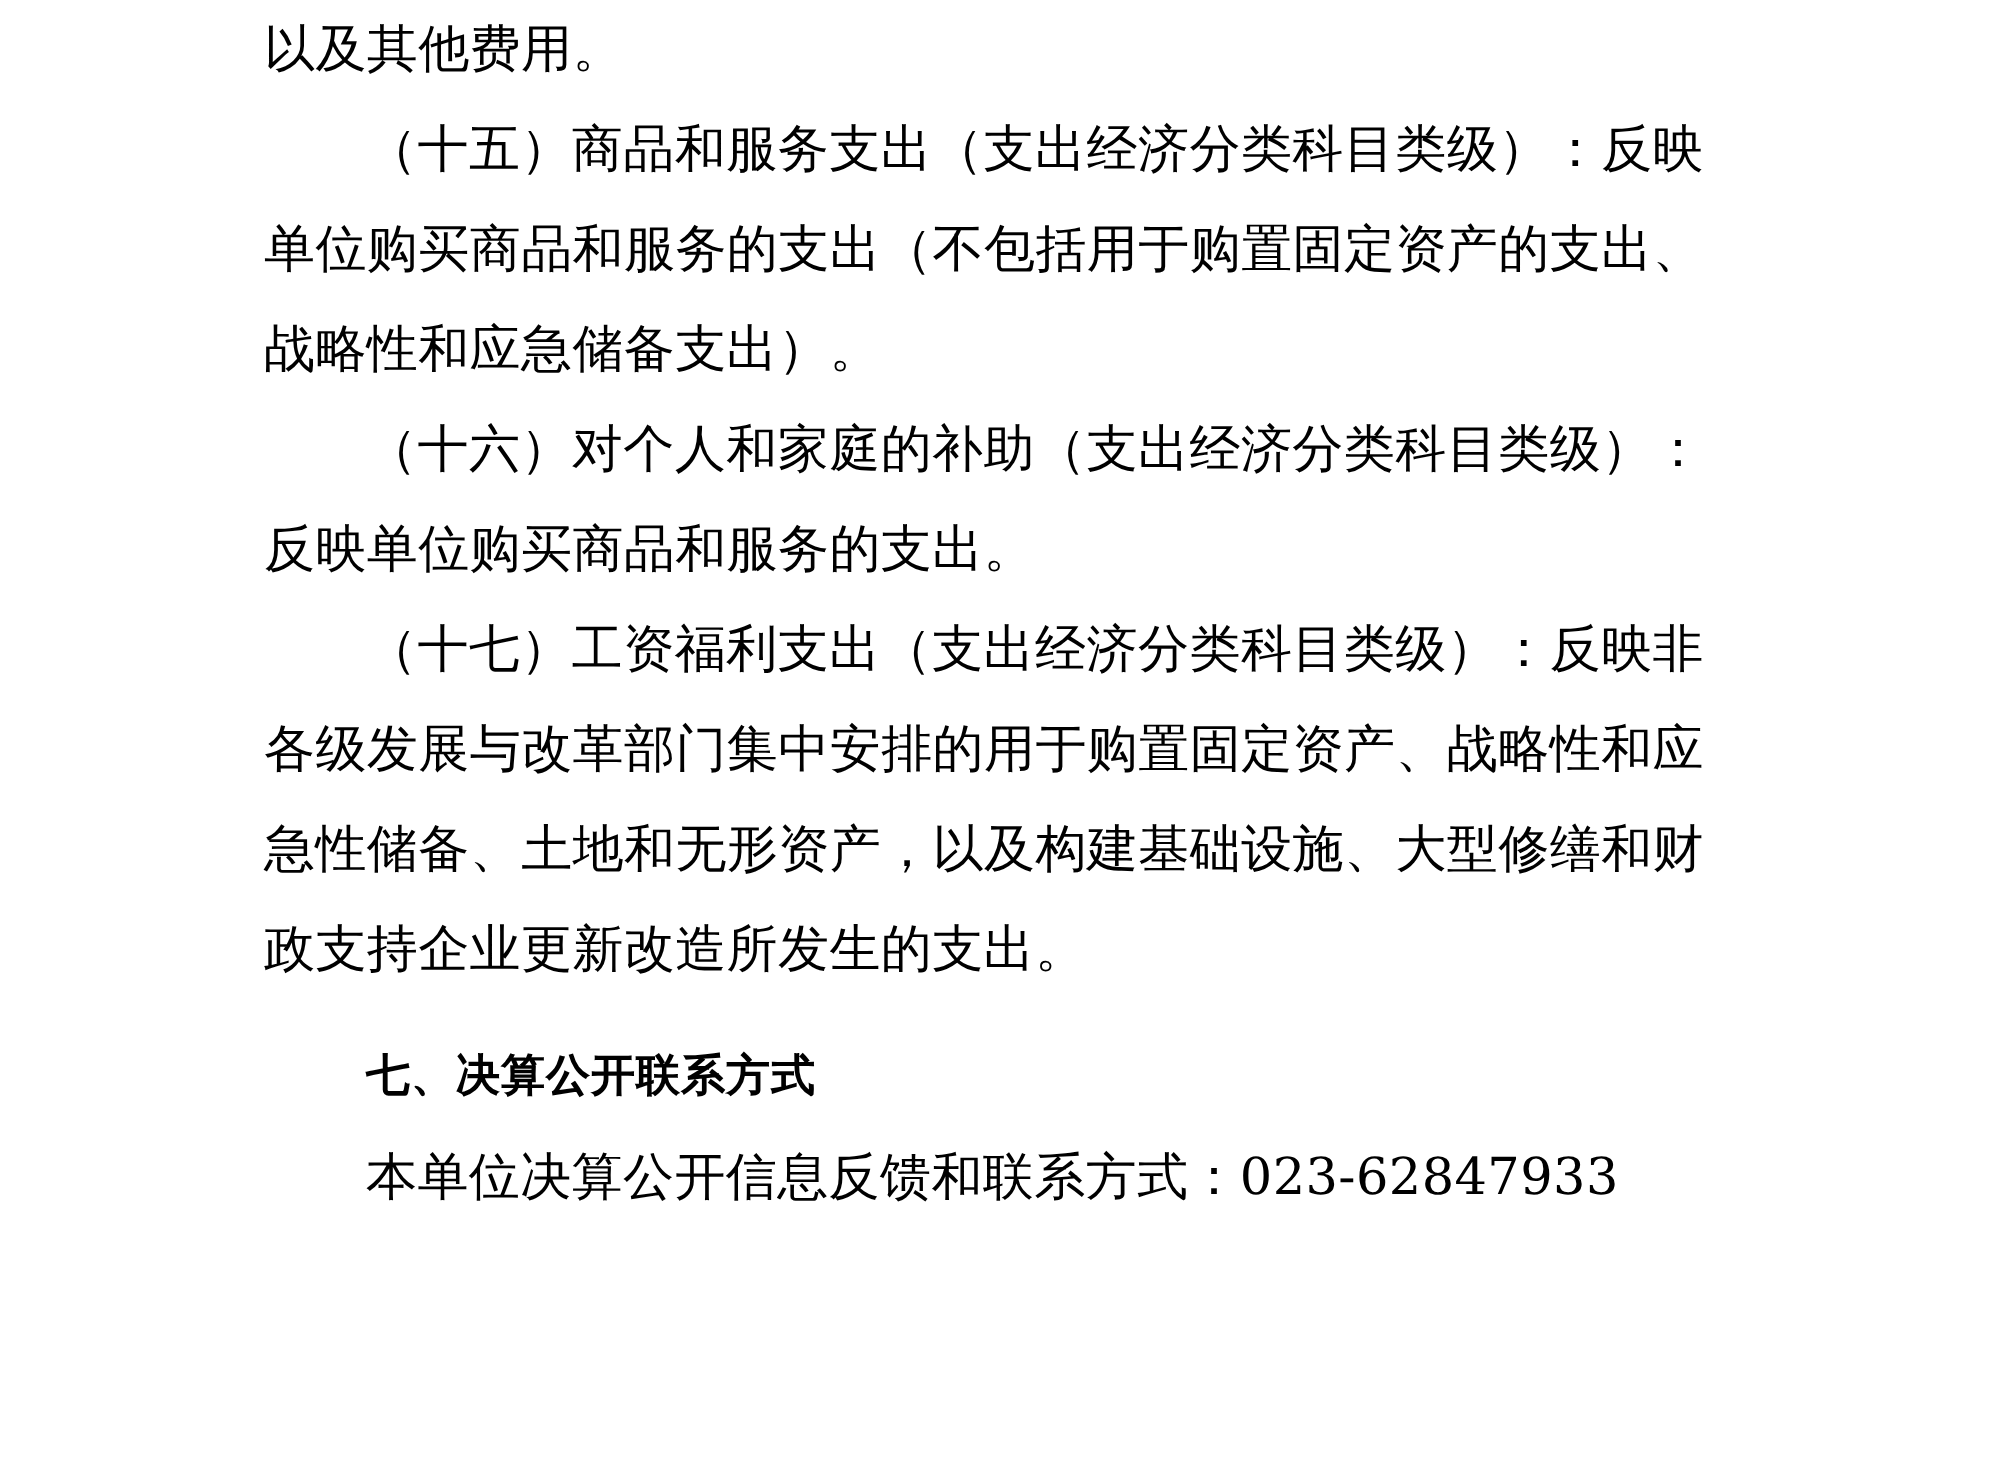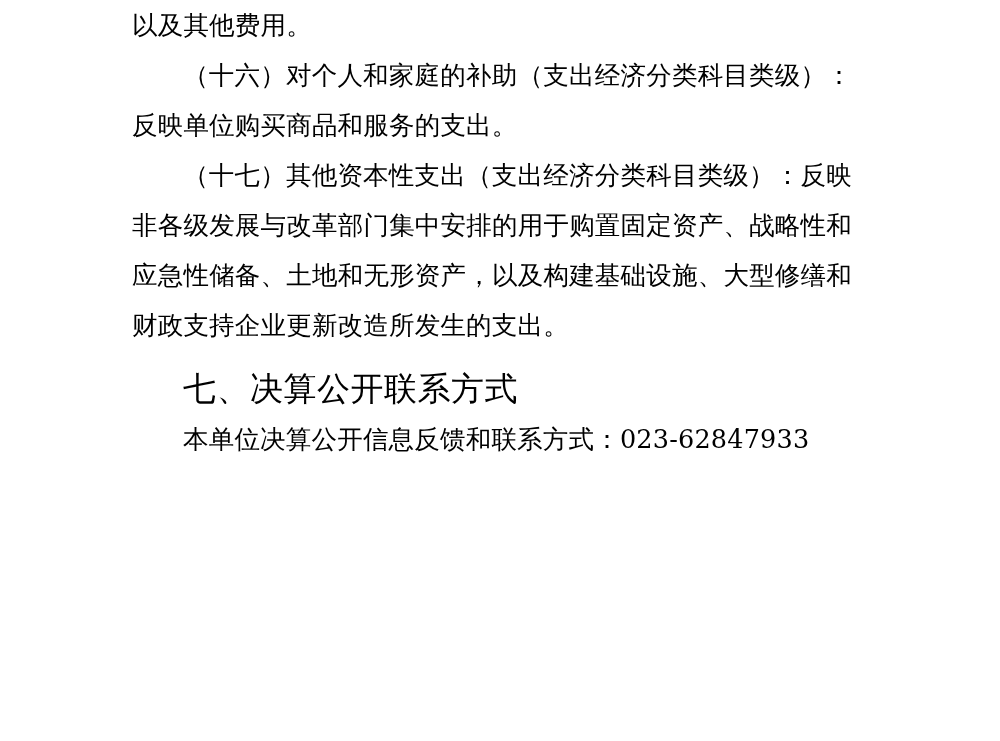--- a/index.html
+++ b/index.html
@@ -28,41 +28,42 @@
     text-justify: inter-ideograph;
     letter-spacing: 0.2px;
     margin: 0;
     text-indent: 0;
   }
   .indent {
     text-indent: 51px;
   }
   .heading {
     font-family: "DejaVu Sans", "Liberation Sans", sans-serif;
-    font-weight: normal;
-    font-size: 33px;
+    font-weight: bold;
+    font-size: 22px;
     line-height: 50px;
     margin: 0;
     text-indent: 51px;
     letter-spacing: 0.5px;
   }
   .heading-block {
     margin-top: 14px;
   }
 </style>
 </head>
 <body>
 
 <div class="page">
 
   <p class="para">以及其他费用。</p>
 
 
+  <p class="para indent">（十五）商品和服务支出（支出经济分类科目类级）：反映单位购买商品和服务的支出（不包括用于购置固定资产的支出、战略性和应急储备支出）。</p>
 
   <p class="para indent">（十六）对个人和家庭的补助（支出经济分类科目类级）：反映单位购买商品和服务的支出。</p>
 
-  <p class="para indent">（十七）其他资本性支出（支出经济分类科目类级）：反映非各级发展与改革部门集中安排的用于购置固定资产、战略性和应急性储备、土地和无形资产，以及构建基础设施、大型修缮和财政支持企业更新改造所发生的支出。</p>
+  <p class="para indent">（十七）工资福利支出（支出经济分类科目类级）：反映非各级发展与改革部门集中安排的用于购置固定资产、战略性和应急性储备、土地和无形资产，以及构建基础设施、大型修缮和财政支持企业更新改造所发生的支出。</p>
 
   <h2 class="heading heading-block">七、决算公开联系方式</h2>
 
   <p class="para indent">本单位决算公开信息反馈和联系方式：023-62847933</p>
 
 </div>
 
 </body></html>

